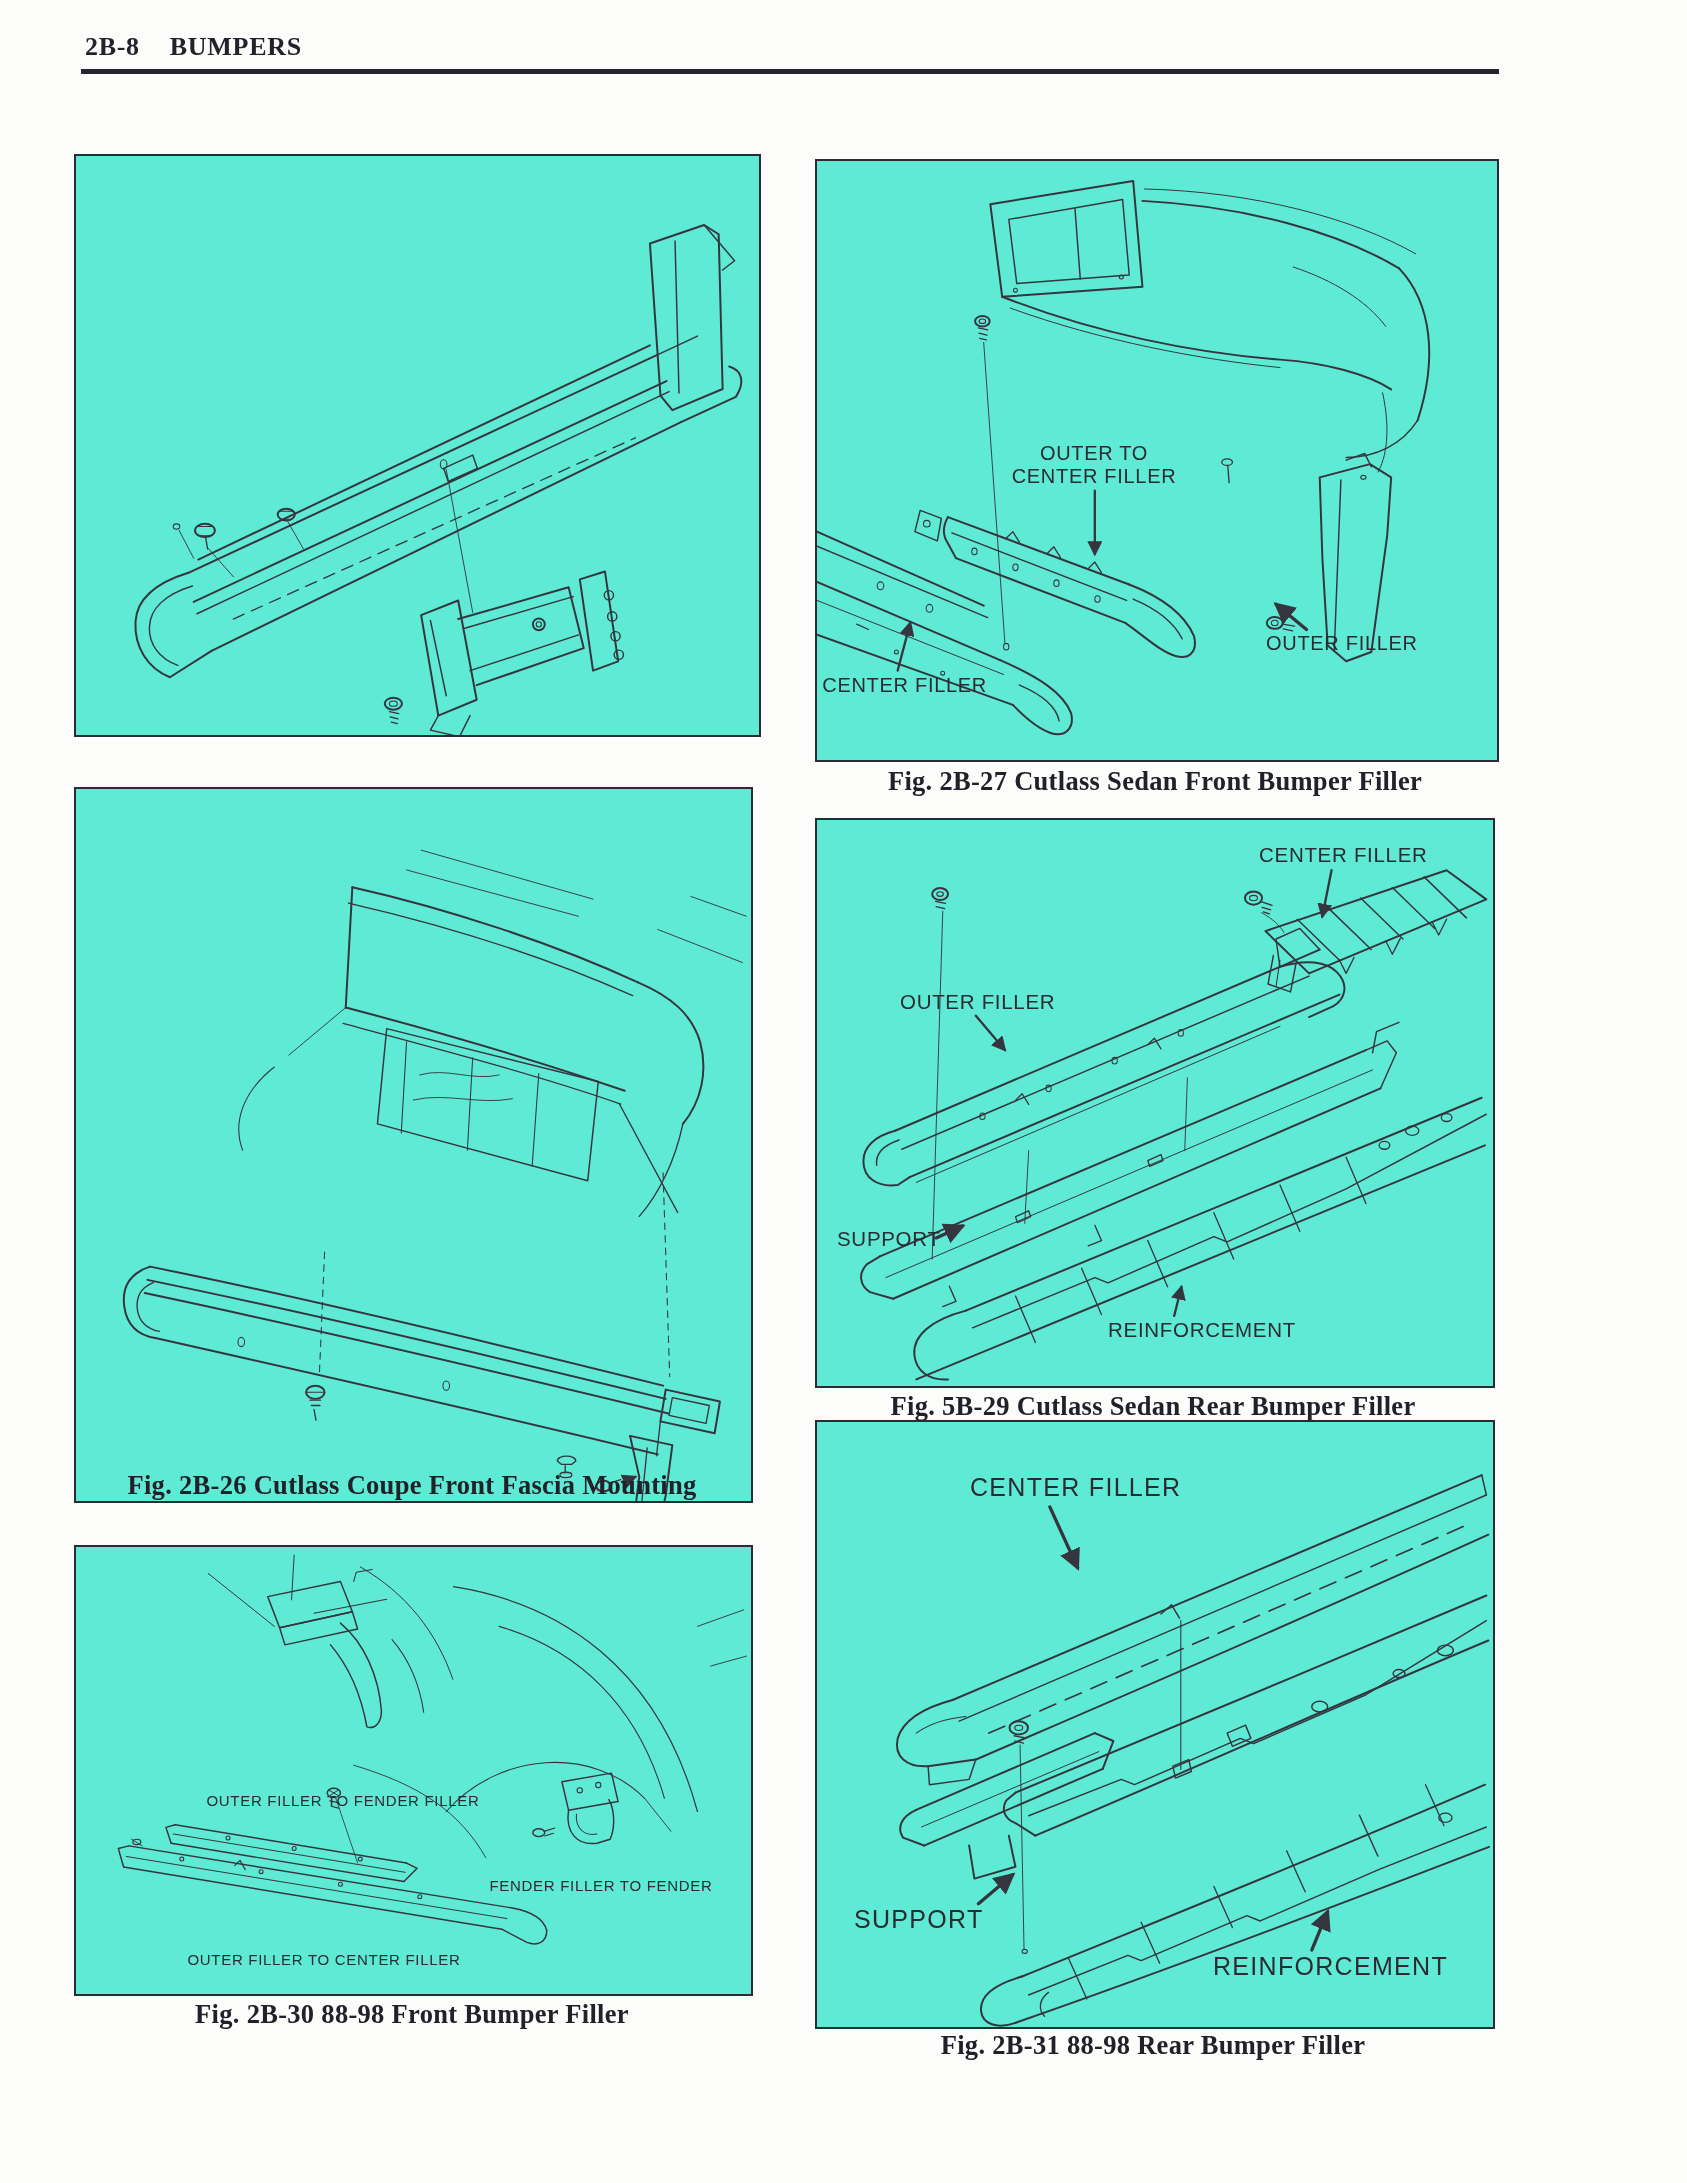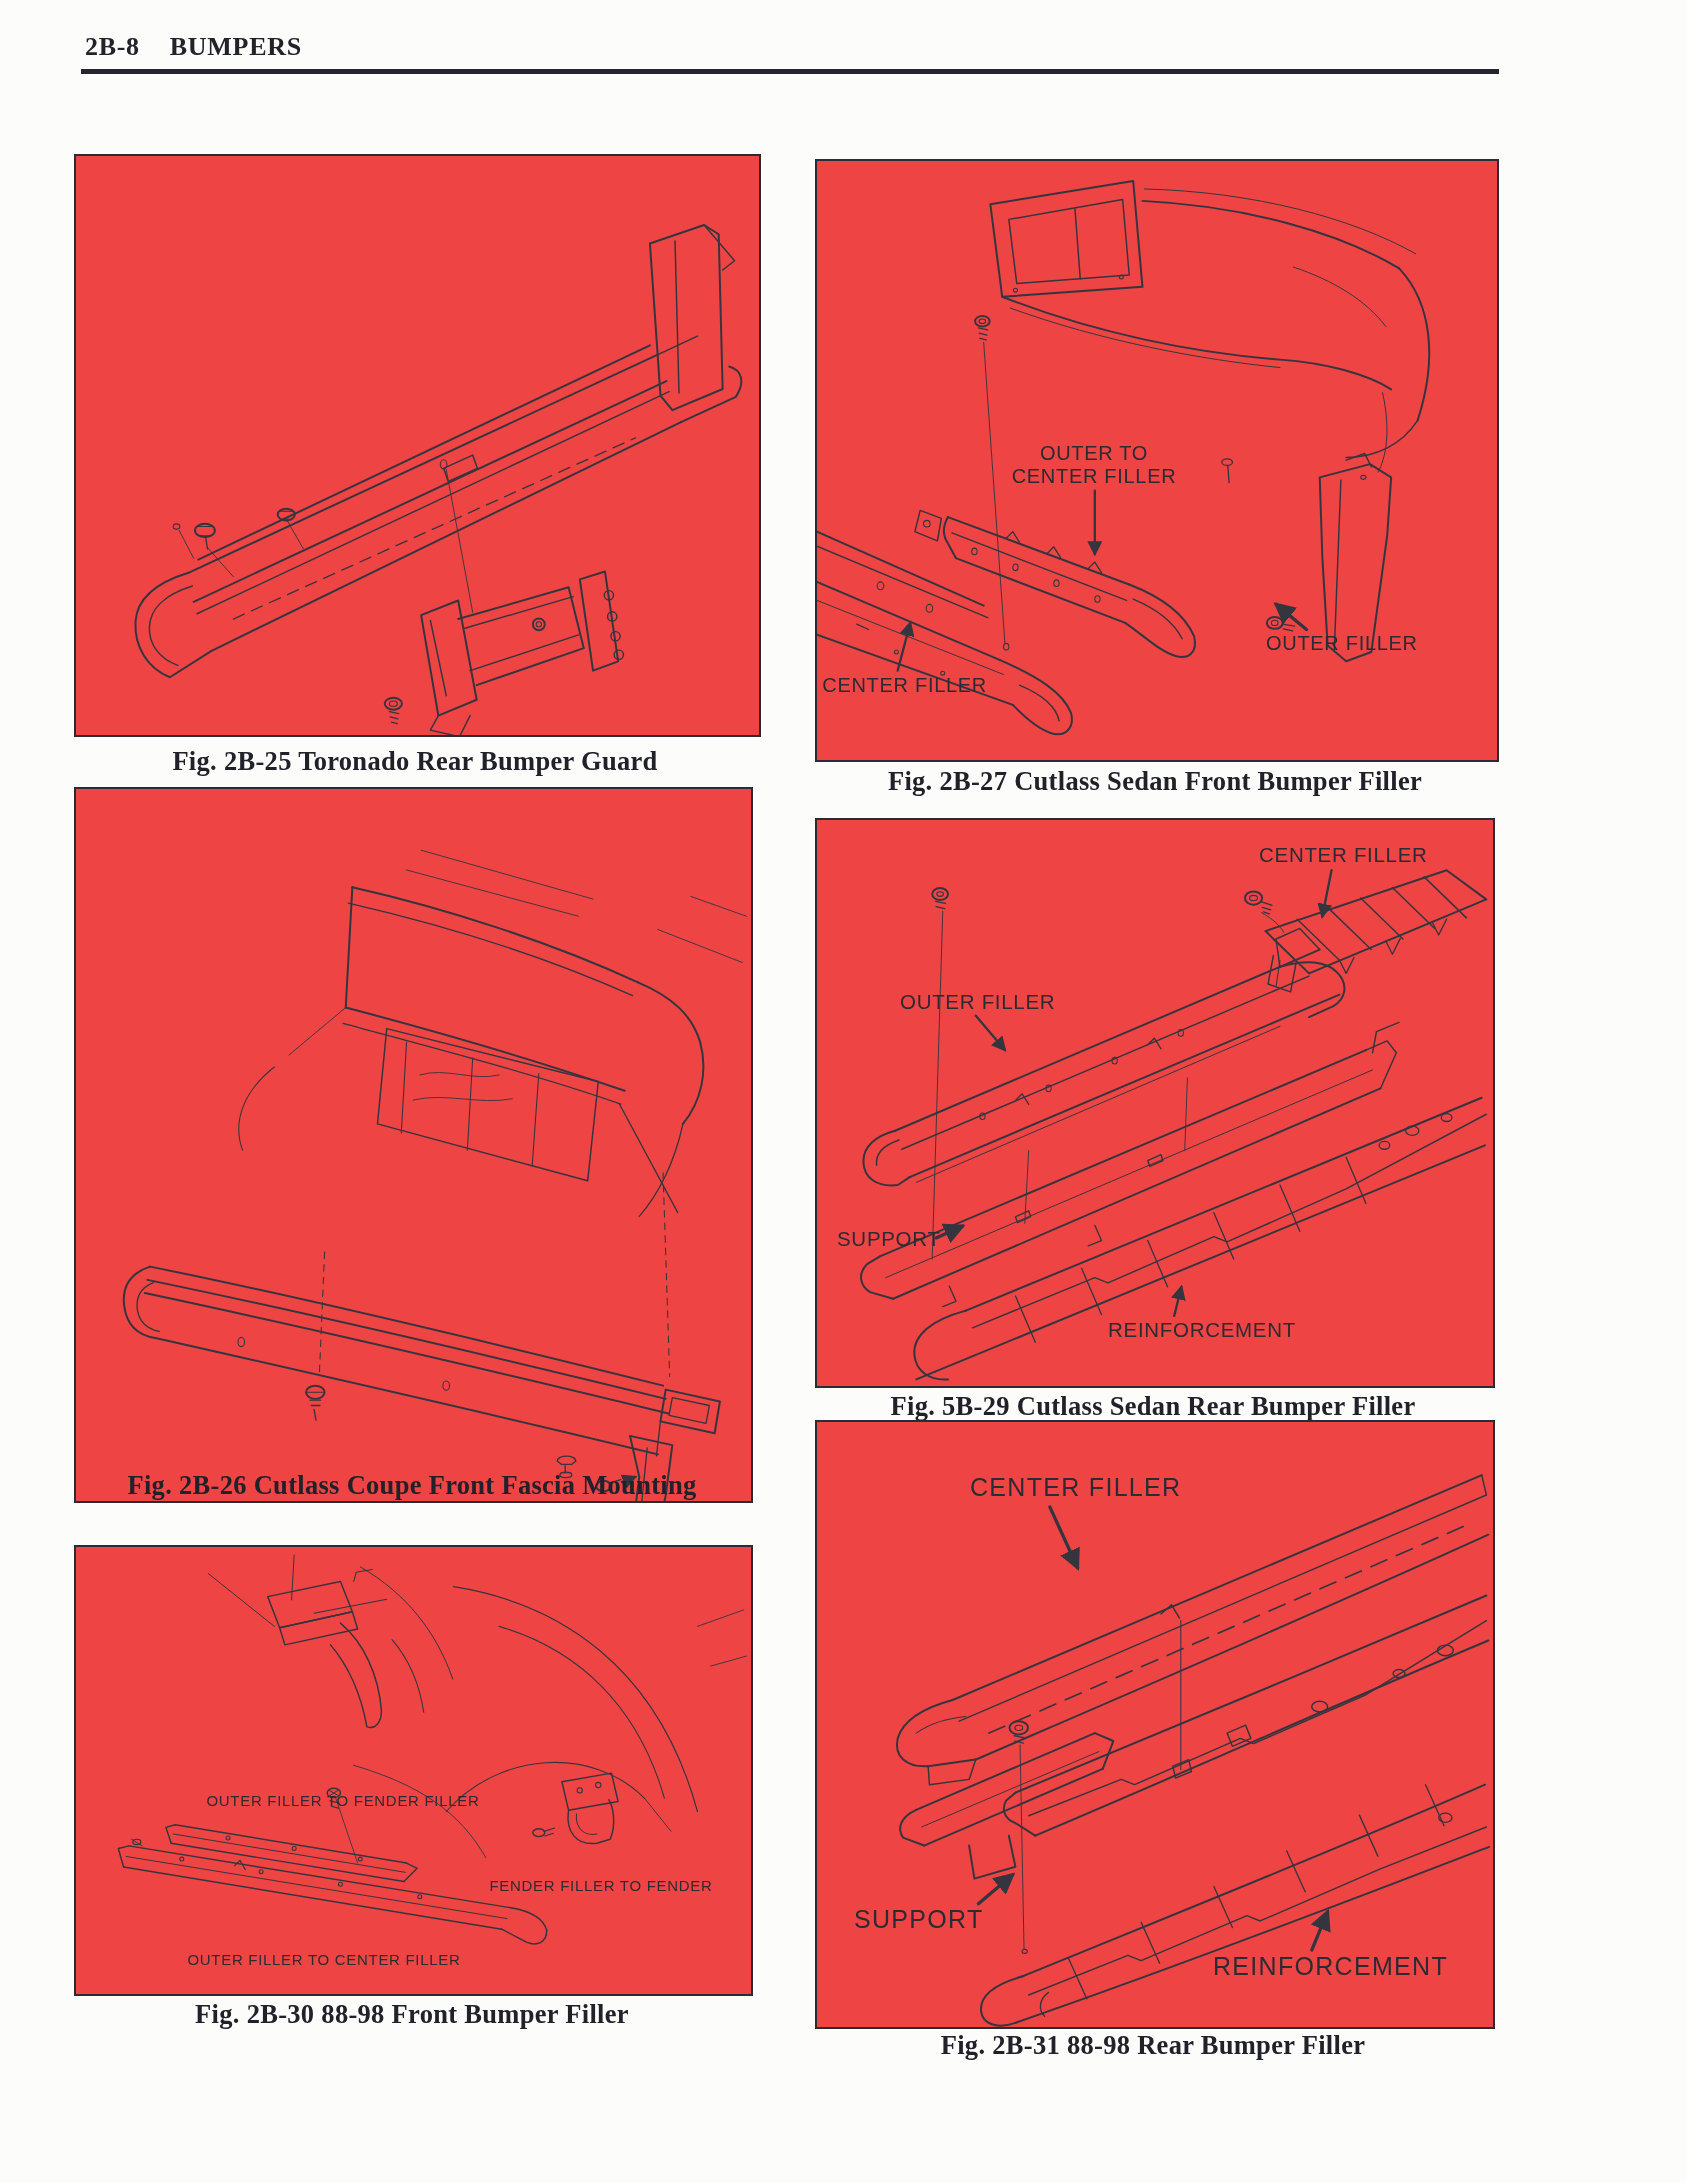--- a/index.html
+++ b/index.html
@@ -1,21 +1,21 @@
 <!DOCTYPE html>
 <html style="font-size:10.6px"><head>
 <meta charset="utf-8">
 <style>
   html,body{margin:0;padding:0;background:#e9e9e7;}
   .page{position:relative;width:1687px;height:2183px;background:#fcfcfa;overflow:hidden;
         font-family:"Liberation Serif", serif;color:#22222b;}
   .hdr{position:absolute;left:85px;top:32px;font-size:26px;font-weight:bold;letter-spacing:0.7px;white-space:nowrap;}
   .hdr .code{margin-right:30px;}
   .rule{position:absolute;left:81px;top:69px;width:1418px;height:4.6px;background:#25252f;}
-  .figbox{position:absolute;border:2.6px solid #2b2b35;background:#ef4444;}
+  .figbox{position:absolute;border:2.6px solid #2b2b35;background:#5eead4;}
   .draw{position:absolute;left:0;top:0;width:100%;height:100%;display:block;}
   .caption{position:absolute;transform:translateX(-50%);font-size:26.5px;font-weight:bold;
            white-space:nowrap;color:#21212a;letter-spacing:0.3px;}
   .plabel{position:absolute;font-family:"Liberation Sans", sans-serif;color:#2b2b33;
           white-space:nowrap;letter-spacing:0.7px;line-height:1.1;}
   .ctr{transform:translateX(-50%);}
   .s30{font-size:20px;} .s31{font-size:20.5px;} .s38{font-size:25px;letter-spacing:1.3px;} .s23{font-size:15px;text-align:center;}
   svg *{vector-effect:none;}
 </style>
 </head>
@@ -76,21 +76,20 @@
         <path d="M474,840 L488,843 M475,848 L487,851 M477,856 L486,858" stroke-width="2"></path>
         <path d="M199,592 L238,636" stroke-width="1.4"></path>
         <path d="M320,552 L344,594" stroke-width="1.4"></path>
         <path d="M560,474 L600,690" stroke-width="1.4"></path>
         <ellipse cx="556" cy="466" rx="5" ry="7" stroke-width="1.6"></ellipse>
         <ellipse cx="152" cy="560" rx="5" ry="4" stroke-width="1.6"></ellipse>
         <path d="M156,566 L178,608" stroke-width="1.4"></path>
       </g>
     </svg>
   </div>
-  <div class="caption" style="left:415px;top:746px;">Fig. 2B-25 Toronado Rear Bumper Guard</div>
 
   <div class="figbox" style="left:815px;top:159px;width:680px;height:599px;">
     <svg class="draw" viewBox="0 0 1028 905">
       <g fill="none" stroke="#35353f" stroke-width="3" stroke-linecap="round" stroke-linejoin="round">
         <path d="M262,65 L478,30 L492,190 L280,205 Z"></path>
         <path d="M290,88 L462,58 L472,172 L302,185 Z" stroke-width="2.2"></path>
         <path d="M390,72 L398,178" stroke-width="2.2"></path>
         <path d="M492,60 C650,68 790,108 880,162"></path>
         <path d="M495,42 C660,46 810,86 905,140" stroke-width="1.5"></path>
         <path d="M880,162 C930,215 938,300 908,392"></path>

